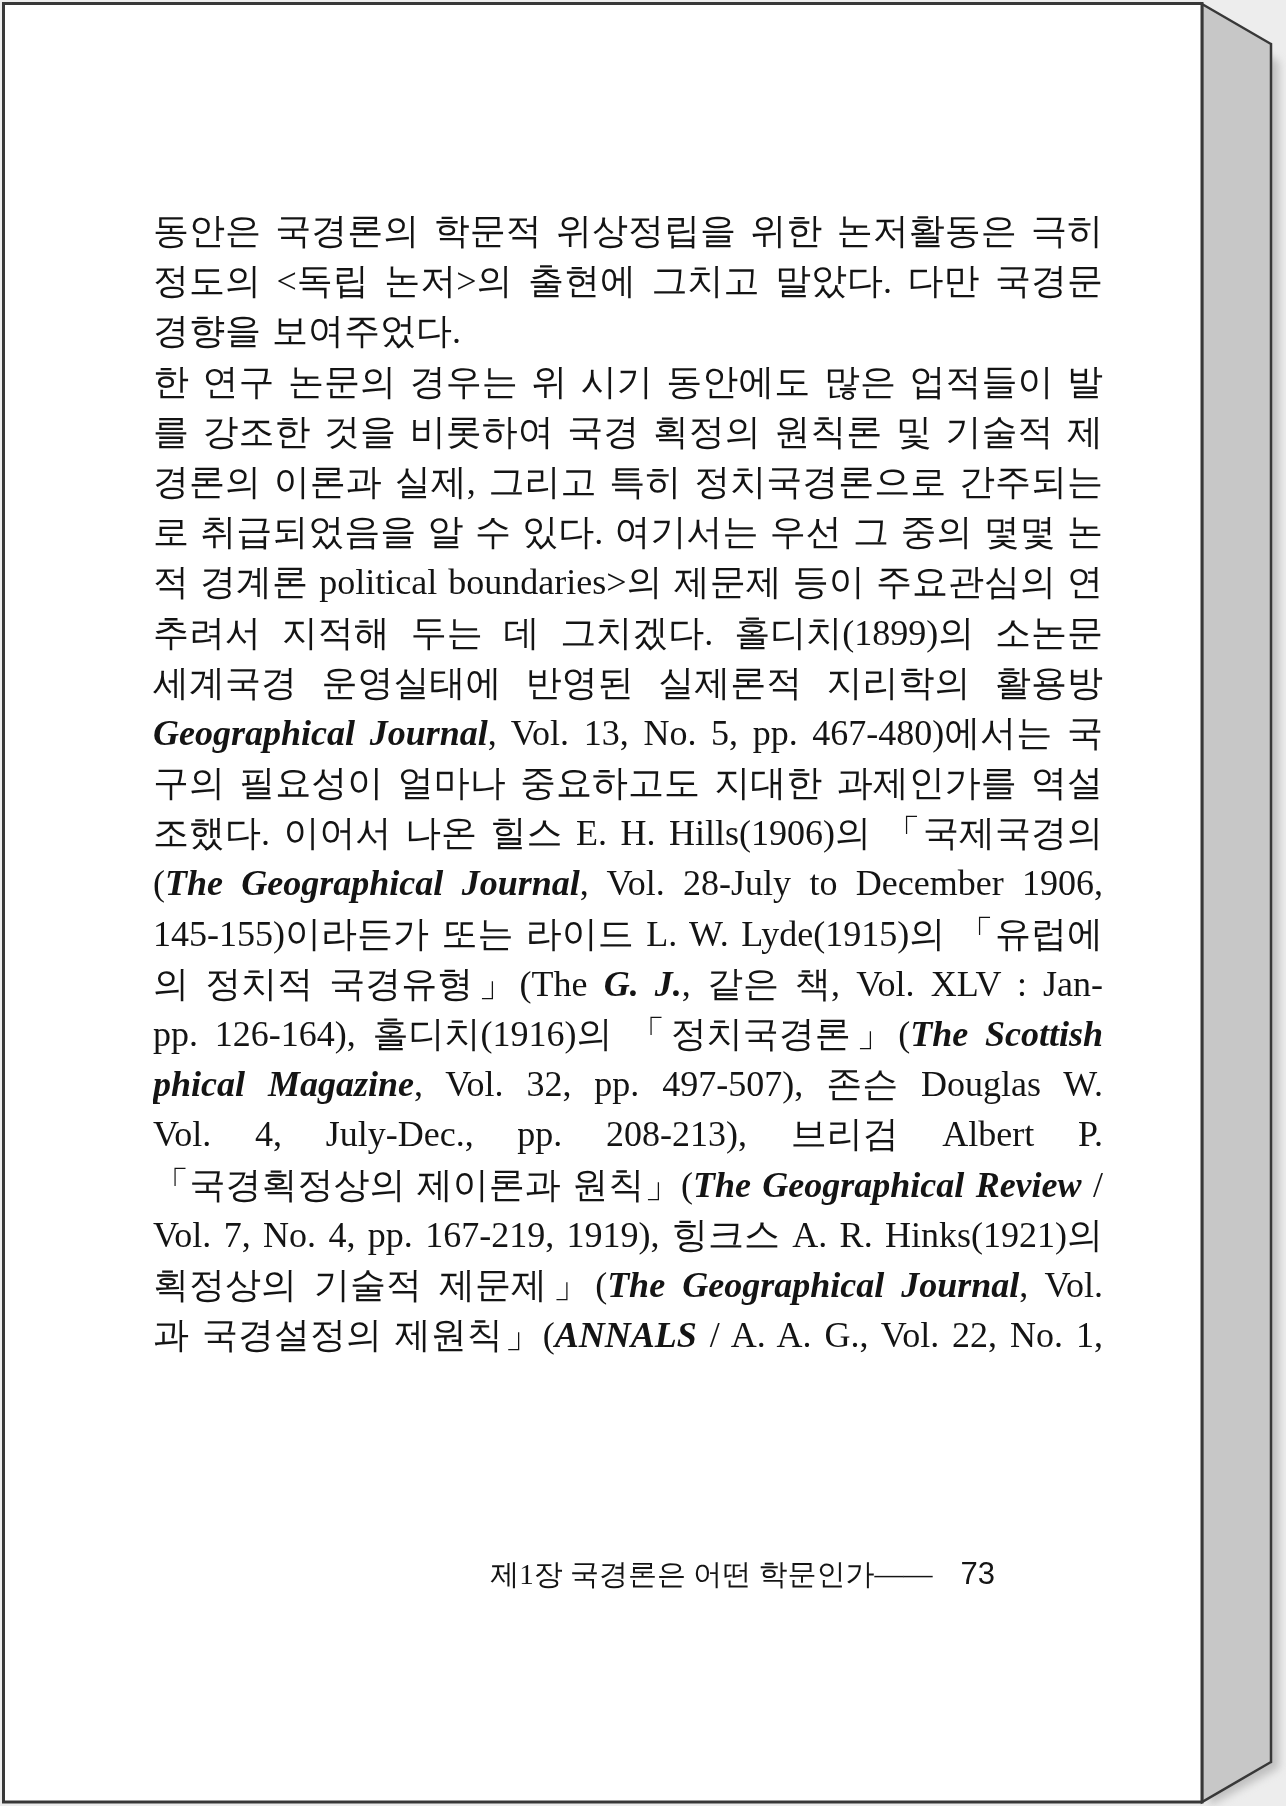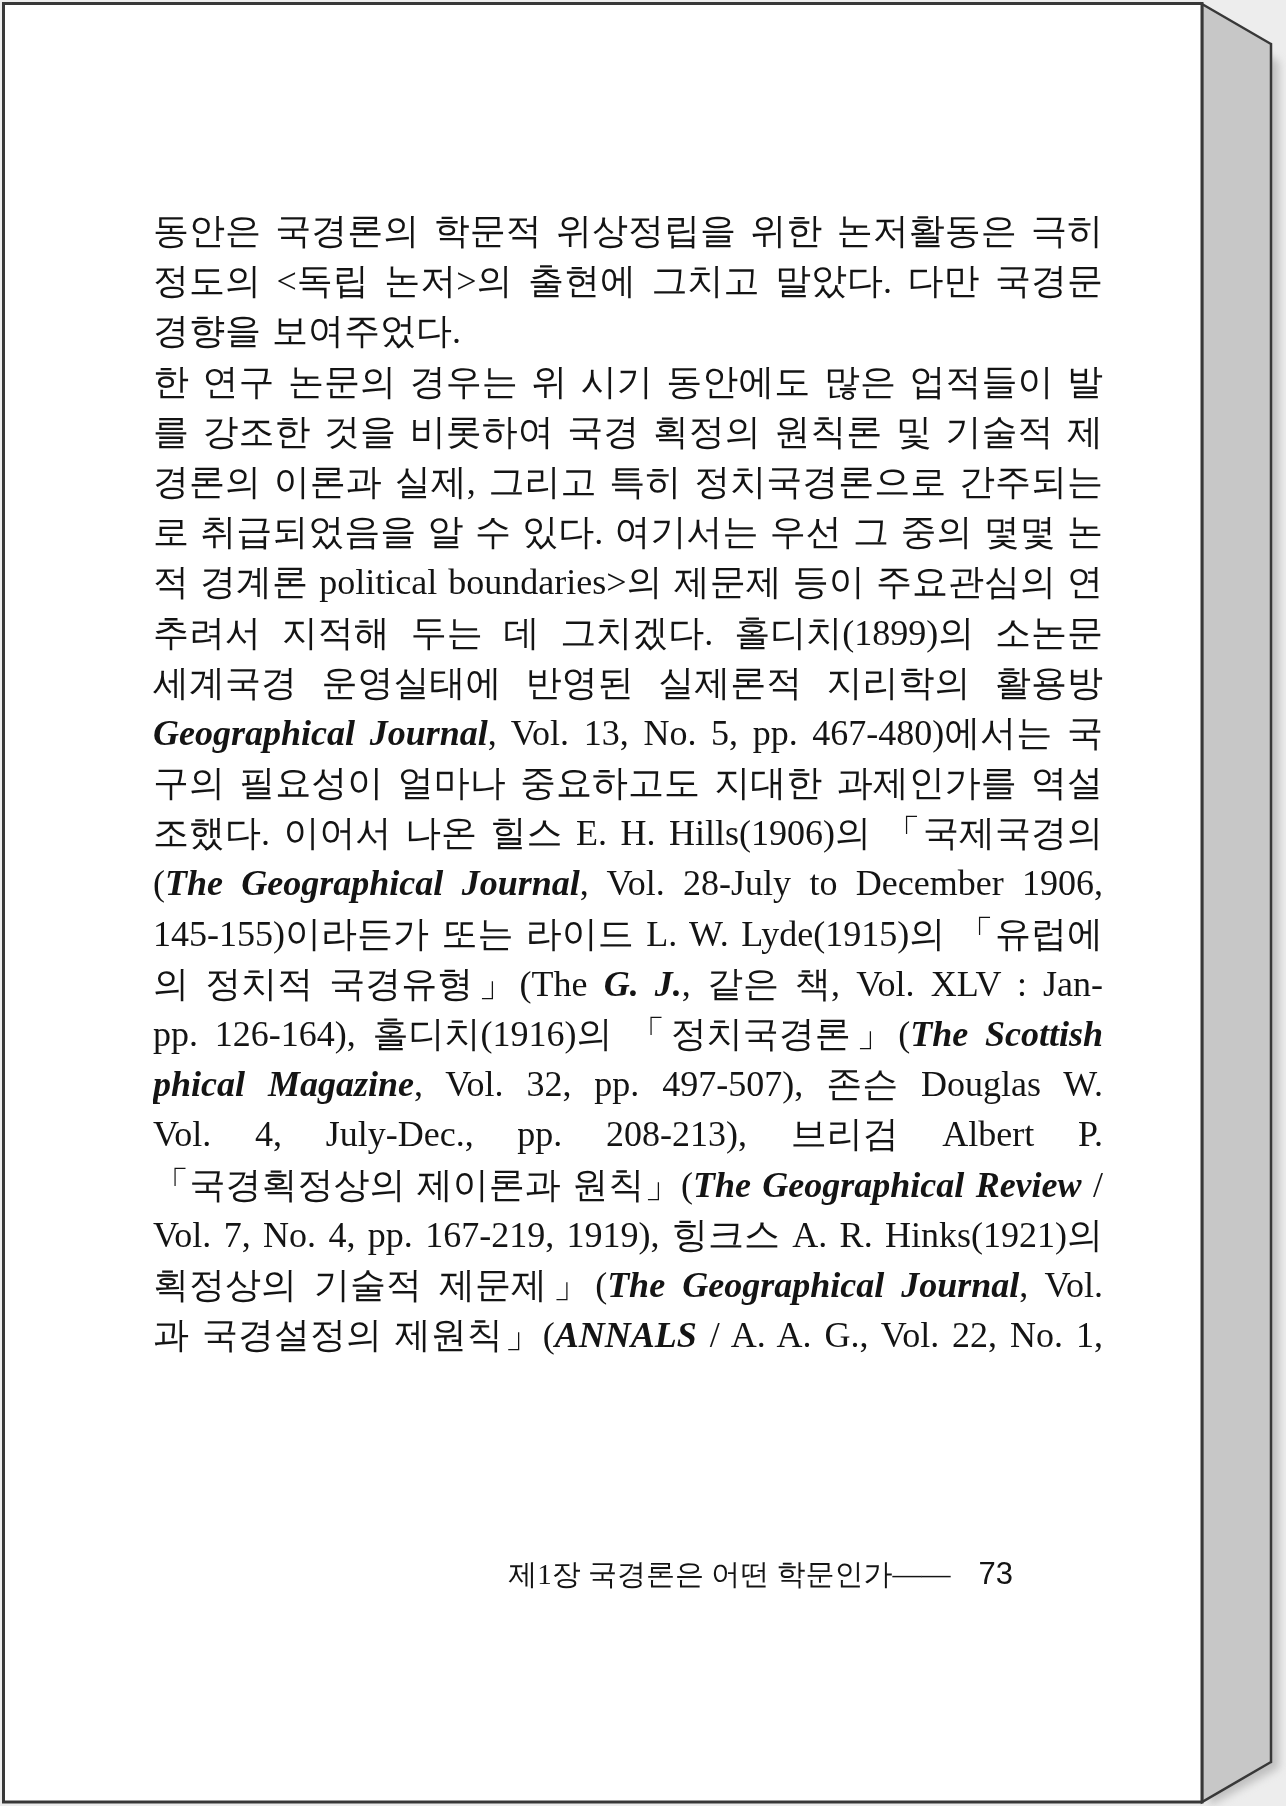--- a/index.html
+++ b/index.html
@@ -51,21 +51,21 @@
   }
   .line.indent {
     text-indent: 32px;
   }
   .line .it {
     font-style: italic;
     font-weight: bold;
   }
   .page-footer {
     position: absolute;
-    left: 150px;
+    left: 132px;
     top: 1551px;
     width: 860px;
     text-align: right;
     font-size: 29px;
     line-height: 40px;
     white-space: nowrap;
   }
   .page-footer .pn {
     margin-left: 28px;
     font-size: 31px;

